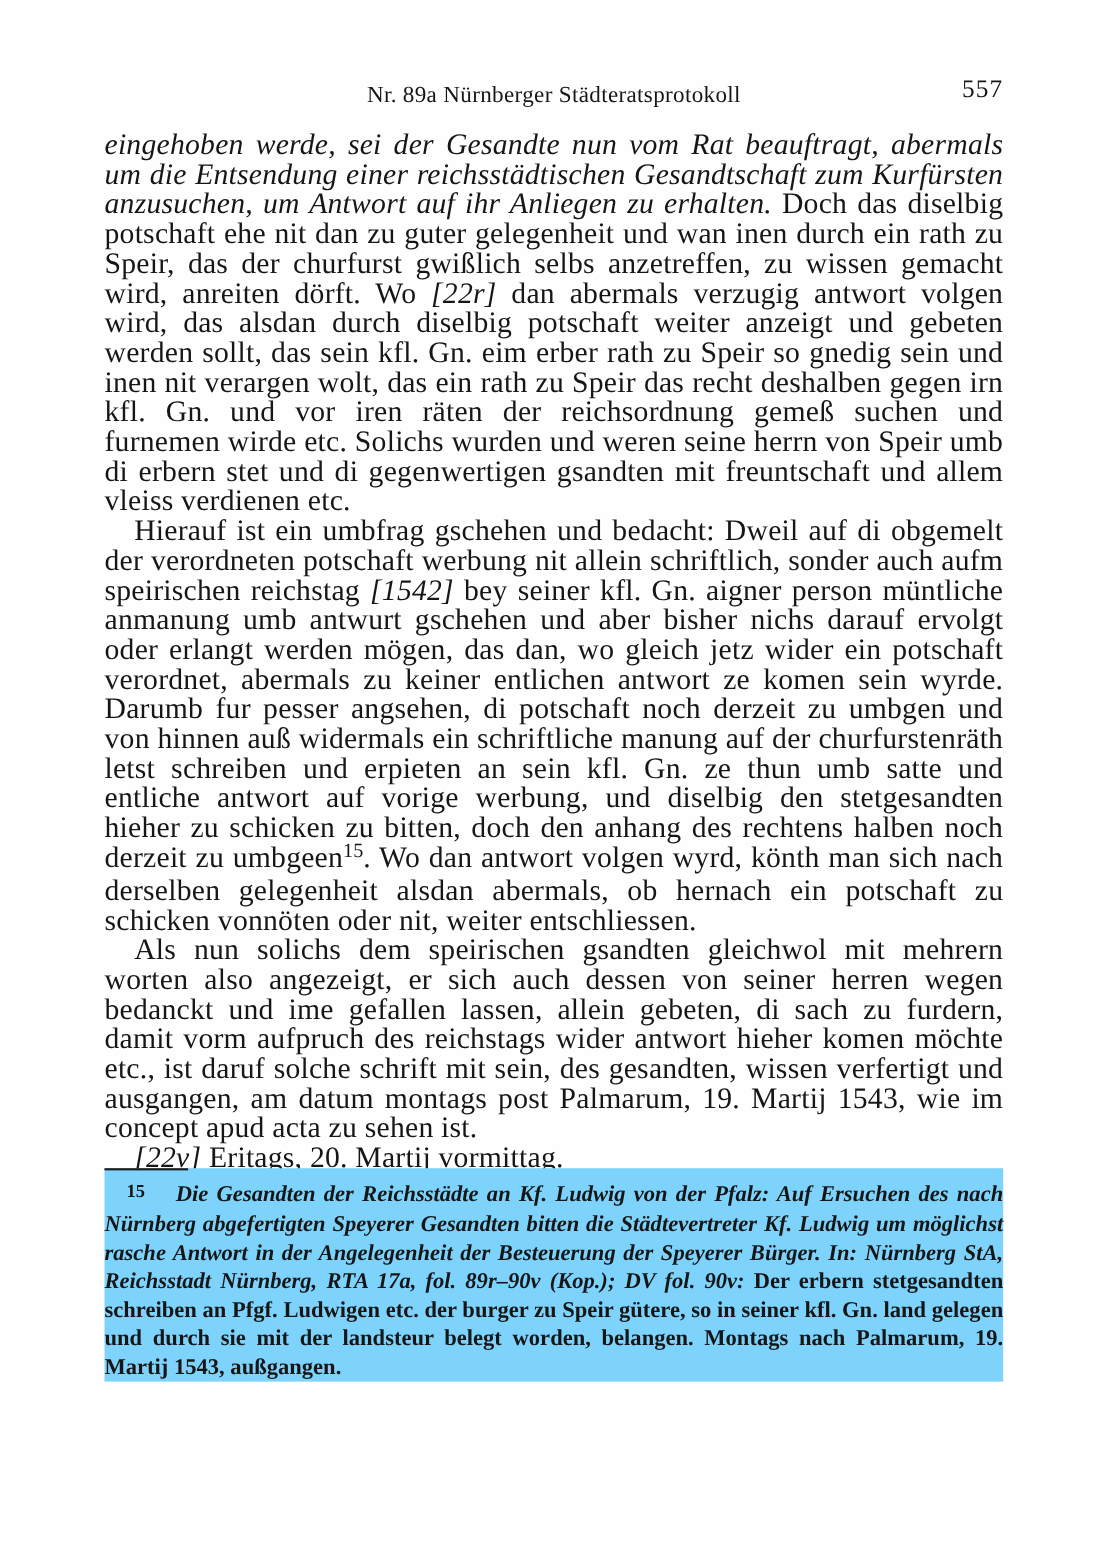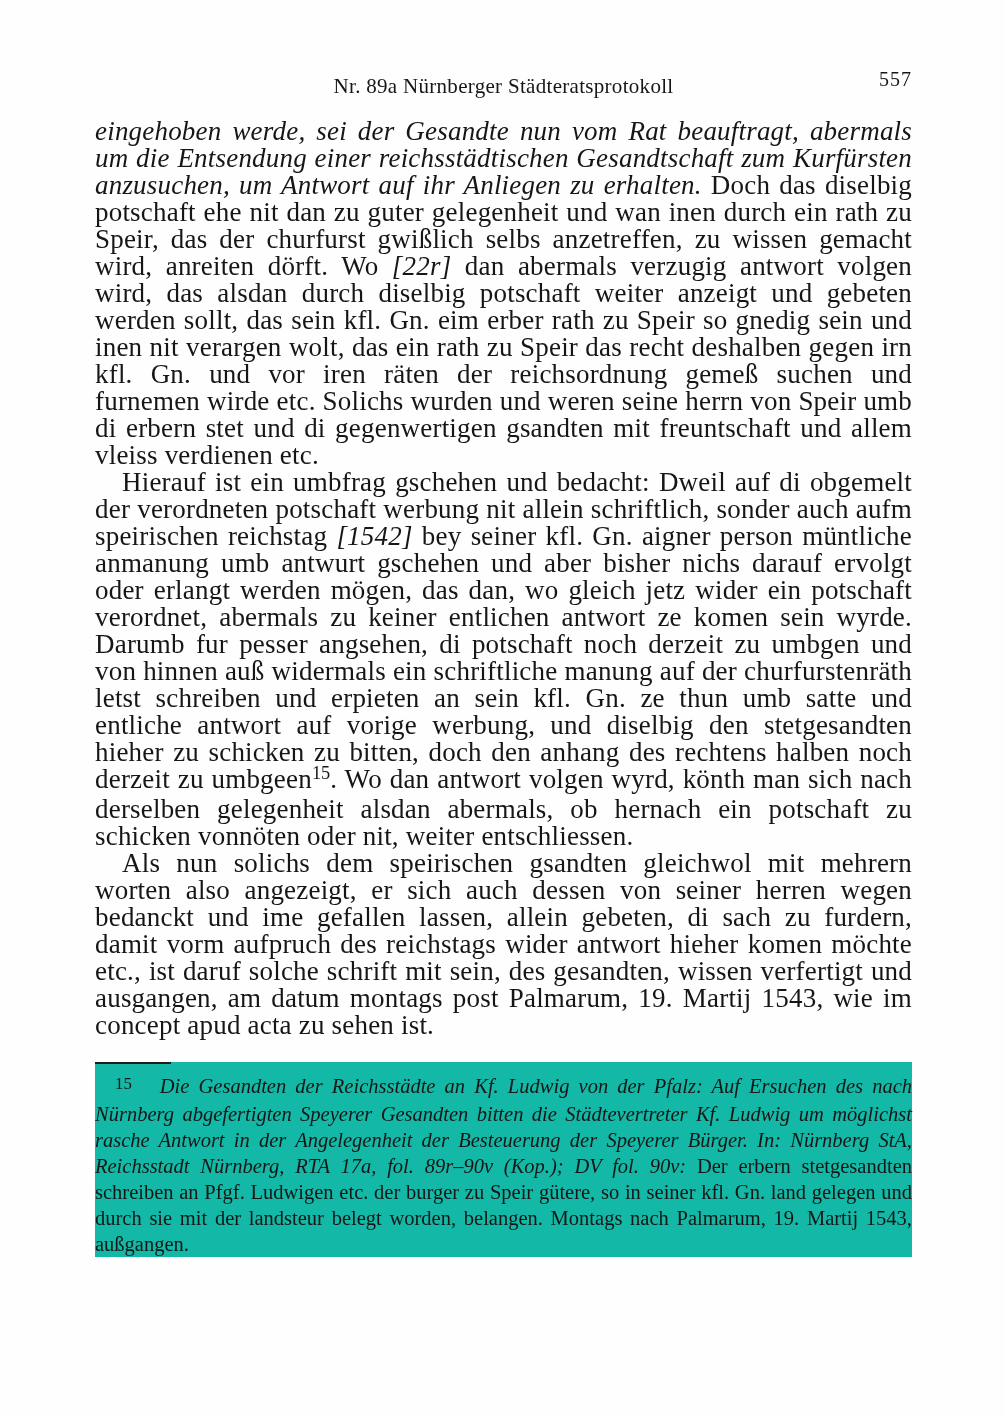--- a/index.html
+++ b/index.html
@@ -23,21 +23,21 @@
   }
   .head-title {
     display: block;
     text-align: center;
     letter-spacing: 0.3px;
   }
   .page-num {
     position: absolute;
     right: 0;
     top: -6px;
-    font-size: 20px;
+    font-size: 23px;
     letter-spacing: 1px;
   }
   .body-text {
     margin-top: 12px;
     font-size: 27px;
     line-height: 27px;
     letter-spacing: 0.2px;
     text-align: justify;
   }
   p.para { text-indent: 0; }
@@ -48,21 +48,22 @@
     font-size: 0.68em;
     position: relative;
     top: -0.5em;
     letter-spacing: 0;
   }
   .footnote-section {
     position: absolute;
     left: 95px;
     right: 92px;
     top: 1062px;
-    background: #14b8a6;
+    background: #7dd3fc;
+    font-weight: bold;
   }
   .fn-rule {
     width: 76px;
     border-top: 2px solid #1d1d1d;
     margin-bottom: 9px;
   }
   .footnote-para {
     font-size: 20.5px;
     line-height: 26px;
     text-align: justify;
@@ -83,20 +84,21 @@
 
   <header class="running-head">
     <span class="head-title">Nr. 89a Nürnberger Städteratsprotokoll</span>
     <span class="page-num">557</span>
   </header>
 
   <main class="body-text" id="main-text">
       <p class="para"><span class="run-italic">eingehoben werde, sei der Gesandte nun vom Rat beauftragt, abermals um die Entsendung einer reichsstädtischen Gesandtschaft zum Kurfürsten anzusuchen, um Antwort auf ihr Anliegen zu erhalten.</span><span class="run-roman"> Doch das diselbig potschaft ehe nit dan zu guter gelegenheit und wan inen durch ein rath zu Speir, das der churfurst gwißlich selbs anzetreffen, zu wissen gemacht wird, anreiten dörft. Wo </span><span class="run-italic">[22r]</span><span class="run-roman"> dan abermals verzugig antwort volgen wird, das alsdan durch diselbig potschaft weiter anzeigt und gebeten werden sollt, das sein kfl. Gn. eim erber rath zu Speir so gnedig sein und inen nit verargen wolt, das ein rath zu Speir das recht deshalben gegen irn kfl. Gn. und vor iren räten der reichsordnung gemeß suchen und furnemen wirde etc. Solichs wurden und weren seine herrn von Speir umb di erbern stet und di gegenwertigen gsandten mit freuntschaft und allem vleiss verdienen etc.</span></p>
       <p class="para indent"><span class="run-roman">Hierauf ist ein umbfrag gschehen und bedacht: Dweil auf di obgemelt der verordneten potschaft werbung nit allein schriftlich, sonder auch aufm speirischen reichstag </span><span class="run-italic">[1542]</span><span class="run-roman"> bey seiner kfl. Gn. aigner person müntliche anmanung umb antwurt gschehen und aber bisher nichs darauf ervolgt oder erlangt werden mögen, das dan, wo gleich jetz wider ein potschaft verordnet, abermals zu keiner entlichen antwort ze komen sein wyrde. Darumb fur pesser angsehen, di potschaft noch derzeit zu umbgen und von hinnen auß widermals ein schriftliche manung auf der churfurstenräth letst schreiben und erpieten an sein kfl. Gn. ze thun umb satte und entliche antwort auf vorige werbung, und diselbig den stetgesandten hieher zu schicken zu bitten, doch den anhang des rechtens halben noch derzeit zu umbgeen</span><span class="run-superscript">15</span><span class="run-roman">. Wo dan antwort volgen wyrd, könth man sich nach derselben gelegenheit alsdan abermals, ob hernach ein potschaft zu schicken vonnöten oder nit, weiter entschliessen.</span></p>
       <p class="para indent"><span class="run-roman">Als nun solichs dem speirischen gsandten gleichwol mit mehrern worten also angezeigt, er sich auch dessen von seiner herren wegen bedanckt und ime gefallen lassen, allein gebeten, di sach zu furdern, damit vorm aufpruch des reichstags wider antwort hieher komen möchte etc., ist daruf solche schrift mit sein, des gesandten, wissen verfertigt und ausgangen, am datum montags post Palmarum, 19. Martij 1543, wie im concept apud acta zu sehen ist.</span></p>
+      <p class="para indent"><span class="run-italic">[22v]</span><span class="run-roman"> Eritags, 20. Martij vormittag.</span></p>
     </main>
 
   <footer class="footnote-section">
     <div class="fn-rule"></div>
     <p class="footnote-para"><span class="fn-num">15</span><span id="footnote-body"><span class="run-italic">Die Gesandten der Reichsstädte an Kf. Ludwig von der Pfalz: Auf Ersuchen des nach Nürnberg abgefertigten Speyerer Gesandten bitten die Städtevertreter Kf. Ludwig um möglichst rasche Antwort in der Angelegenheit der Besteuerung der Speyerer Bürger. In: Nürnberg StA, Reichsstadt Nürnberg, RTA 17a, fol. 89r–90v (Kop.); DV fol. 90v:</span><span class="run-roman"> Der erbern stetgesandten schreiben an Pfgf. Ludwigen etc. der burger zu Speir gütere, so in seiner kfl. Gn. land gelegen und durch sie mit der landsteur belegt worden, belangen. Montags nach Palmarum, 19. Martij 1543, außgangen.</span></span></p>
   </footer>
 
 </div>
 
 </body></html>

